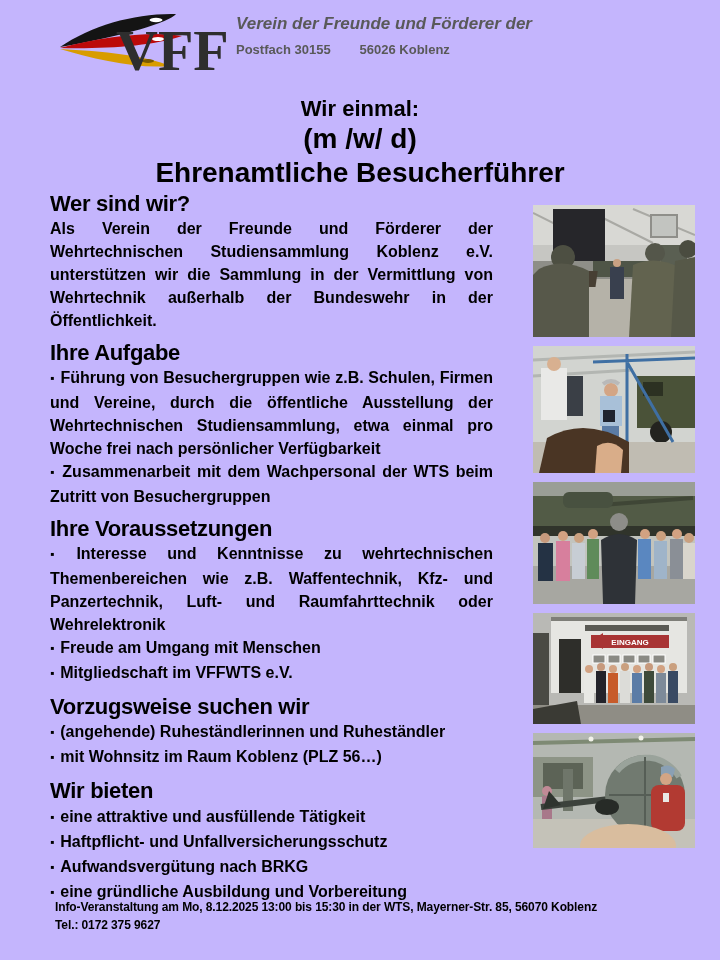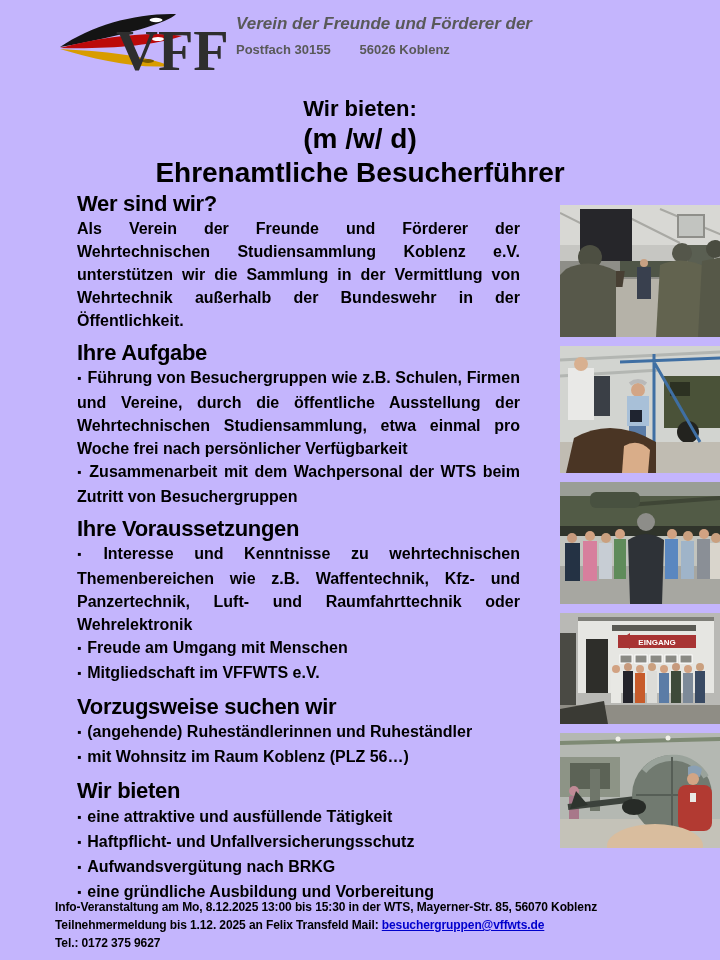--- a/index.html
+++ b/index.html
@@ -10,21 +10,21 @@
   .logo{flex:0 0 auto;}
   .org{margin-left:10px;padding-top:6px;color:#595959;}
   .org-line{font-style:italic;font-weight:bold;font-size:17px;line-height:1.45;white-space:pre-wrap;}
   .org-address{font-weight:bold;font-size:13px;margin-top:5px;white-space:pre-wrap;}
   
   .title-block{text-align:center;margin-top:14px;line-height:1.2;}
   .kicker{font-size:22px;font-weight:bold;}
   .main-title{font-size:28px;font-weight:bold;}
   
   .content{display:flex;padding:0 20px 0 50px;margin-top:2px;}
-  .text-col{width:443px;flex:0 0 auto;margin-left:27px;}
+  .text-col{width:443px;flex:0 0 auto;}
   .photo-col{width:162px;flex:0 0 auto;margin-left:40px;margin-top:13px;
              display:flex;flex-direction:column;gap:9px;}
   .photo-col svg{display:block;}
   h2.sec{font-size:22px;font-weight:bold;margin:9px 0 1px;line-height:1.1;letter-spacing:-0.3px;}
   h2.first{margin-top:0;}
   .para,li{font-size:16px;font-weight:bold;text-align:justify;line-height:23px;margin:0;}
   ul{margin:0;padding:0;list-style:none;}
   .blt{font-size:12px;margin-right:6px;position:relative;top:-1px;}
   
   .footer{position:absolute;left:55px;top:898px;width:660px;
@@ -48,21 +48,21 @@
         <text x="58" y="64" font-family="Liberation Serif, serif" font-weight="bold" font-size="58" fill="#2e2e2e">VFF</text>
       </svg>
     </div>
     <div class="org">
       <div class="org-line">Verein der Freunde und Förderer der</div>
       <div class="org-address">Postfach 30155        56026 Koblenz</div>
     </div>
   </div>
 
   <div class="title-block">
-    <div class="kicker">Wir bieten:</div>
+    <div class="kicker">Wir einmal:</div>
     <div class="main-title">(m /w/ d)</div>
     <div class="main-title">Ehrenamtliche Besucherführer</div>
   </div>
 
   <div class="content">
 
     <div class="text-col">
 
       <section>
         <h2 class="sec first">Wer sind wir?</h2>
@@ -240,17 +240,16 @@
         <rect x="118" y="52" width="34" height="46" rx="8" fill="#b23a32"></rect>
         <rect x="130" y="60" width="6" height="9" fill="#e9e9e5"></rect>
         <ellipse cx="95" cy="113" rx="48" ry="22" fill="#d9bd9e"></ellipse>
       </svg>
 
     </div>
   </div>
 
   <div class="footer">
     <div>Info-Veranstaltung am Mo, 8.12.2025 13:00 bis 15:30 in der WTS, Mayerner-Str. 85, 56070 Koblenz</div>
-    <div><span>Teilnehmermeldung bis 1.12. 2025 an Felix Transfeld  Mail: </span><a class="email">besuchergruppen@vffwts.de</a></div>
     <div>Tel.: 0172 375 9627</div>
   </div>
 
 </div>
 
 </body></html>

